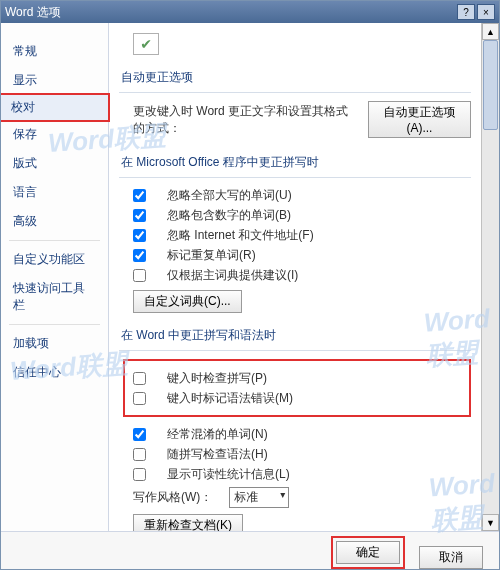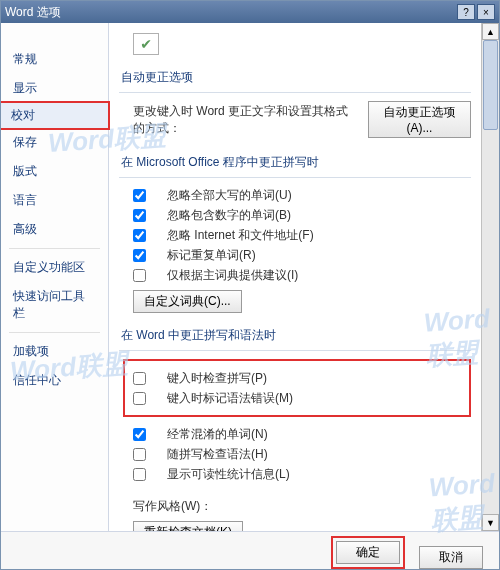--- a/index.html
+++ b/index.html
@@ -42,21 +42,21 @@
   }
   .body {
     flex: 1;
     display: flex;
     background: #fff;
     overflow: hidden;
   }
   .sidebar {
     width: 108px;
     border-right: 1px solid #d0d7e5;
-    padding-top: 22px;
+    padding-top: 14px;
     background: #fdfdfd;
   }
   .side-item {
     padding: 6px 12px;
     color: #1a3e7a;
     cursor: pointer;
   }
   .side-item.selected {
     background: #e8eef8;
     border: 2px solid #e03030;
@@ -221,22 +221,23 @@
             <label>经常混淆的单词(N)</label>
           </div>
         <div class="row">
             <input type="checkbox" style="">
             <label>随拼写检查语法(H)</label>
           </div>
         <div class="row">
             <input type="checkbox" style="">
             <label>显示可读性统计信息(L)</label>
           </div>
-        <div class="row" style="margin-top:14px">
+        <div class="row" style="margin-top:4px">
           <span>写作风格(W)：</span>
+          <span class="select">标准</span>
         </div>
         <div class="row" style="margin-top:6px">
             <button class="btn">重新检查文档(K)</button>
           </div>
 
       </div>
 
       <div class="vscroll">
         <div class="arrow">▲</div>
         <div class="track">

